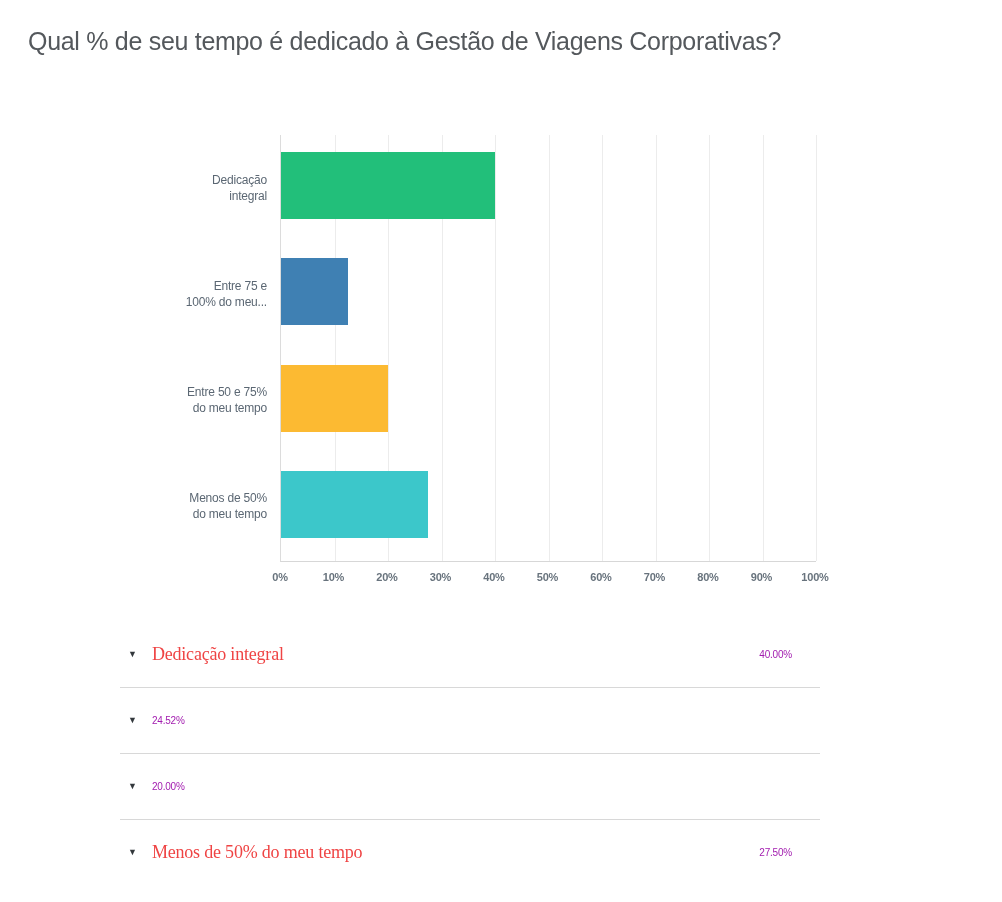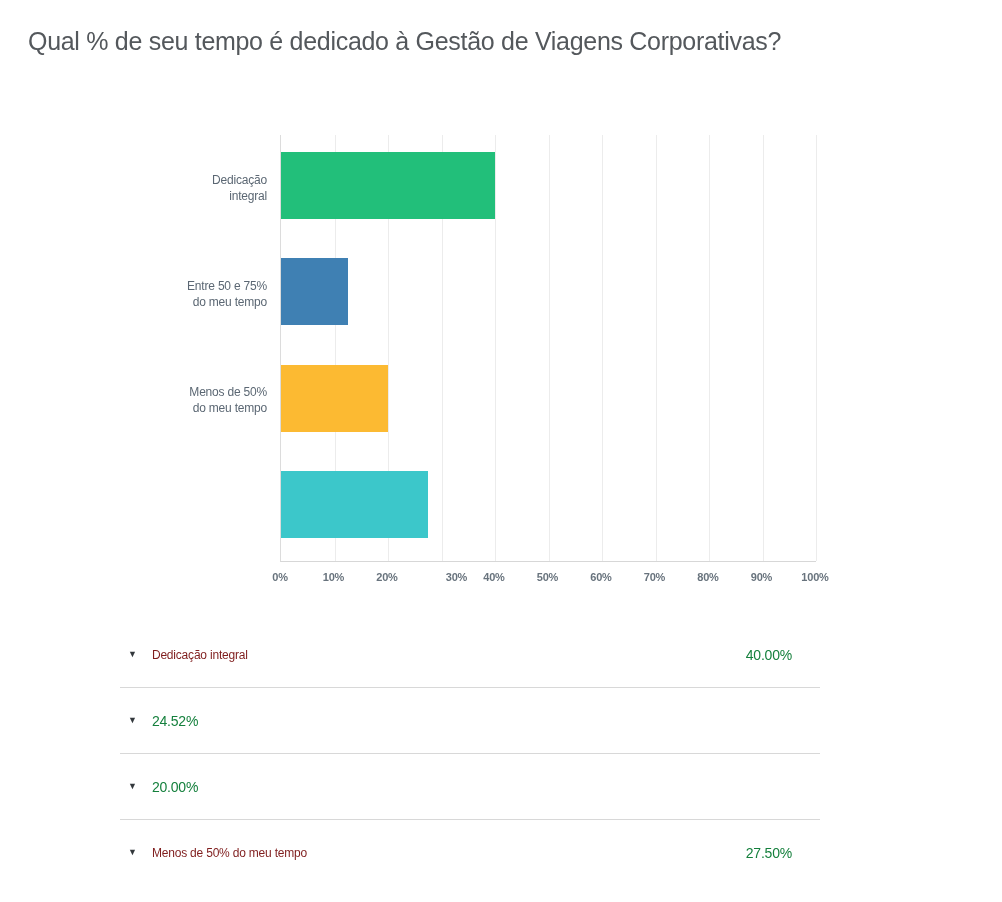--- a/index.html
+++ b/index.html
@@ -29,32 +29,36 @@
   .x-axis{position:absolute;left:280px;top:571px;width:535px;height:20px;}
   .tick{
     position:absolute;transform:translateX(-50%);white-space:nowrap;
     font-size:11px;font-weight:700;color:#68737d;letter-spacing:-0.2px;
   }
   
   .table{position:absolute;left:120px;top:622px;width:700px;}
   .trow{height:65px;display:flex;align-items:center;}
   .trow.sep{border-bottom:1px solid #d8d8d8;}
   .tri{font-size:9px;color:#33383c;margin:0 15px 0 8px;cursor:pointer;line-height:1;}
-  .tlabel{flex:1;font-size:12px;color:#7f1d1d;letter-spacing:-0.2px;}
-  .tvalue{font-size:14px;color:#15803d;padding-right:28px;letter-spacing:-0.2px;}
+  .tlabel{flex:1;font-size:18px;color:#ef4444;letter-spacing:-0.2px;font-family:Liberation Serif, serif;}
+  .tvalue{font-size:10px;color:#a21caf;padding-right:28px;letter-spacing:-0.2px;}
 </style>
 </head>
 <body>
 
 <div class="title">Qual % de seu tempo é dedicado à Gestão de Viagens Corporativas?</div>
 
 <div class="cat-labels">
   <div class="cat-cell">
     <span>Dedicação</span>
     <span>integral</span>
+  </div>
+  <div class="cat-cell">
+    <span>Entre 75 e</span>
+    <span>100% do meu...</span>
   </div>
   <div class="cat-cell">
     <span>Entre 50 e 75%</span>
     <span>do meu tempo</span>
   </div>
   <div class="cat-cell">
     <span>Menos de 50%</span>
     <span>do meu tempo</span>
   </div>
 </div>
@@ -83,21 +87,21 @@
     <div class="chart-row r3">
       <div class="bar" style="width: 27.5%; background: rgb(60, 199, 202);"></div>
     </div>
   </div>
 </div>
 
 <div class="x-axis">
     <span class="tick" style="left: 0%;">0%</span>
     <span class="tick" style="left: 10%;">10%</span>
     <span class="tick" style="left: 20%; text-align: right;">20%</span>
-    <span class="tick" style="left: 30%; margin-left: 16px;">30%</span>
+    <span class="tick" style="left: 30%;">30%</span>
     <span class="tick" style="left: 40%;">40%</span>
     <span class="tick" style="left: 50%;">50%</span>
     <span class="tick" style="left: 60%;">60%</span>
     <span class="tick" style="left: 70%;">70%</span>
     <span class="tick" style="left: 80%;">80%</span>
     <span class="tick" style="left: 90%;">90%</span>
     <span class="tick" style="left: 100%;">100%</span>
   </div>
 
 <div class="table">

